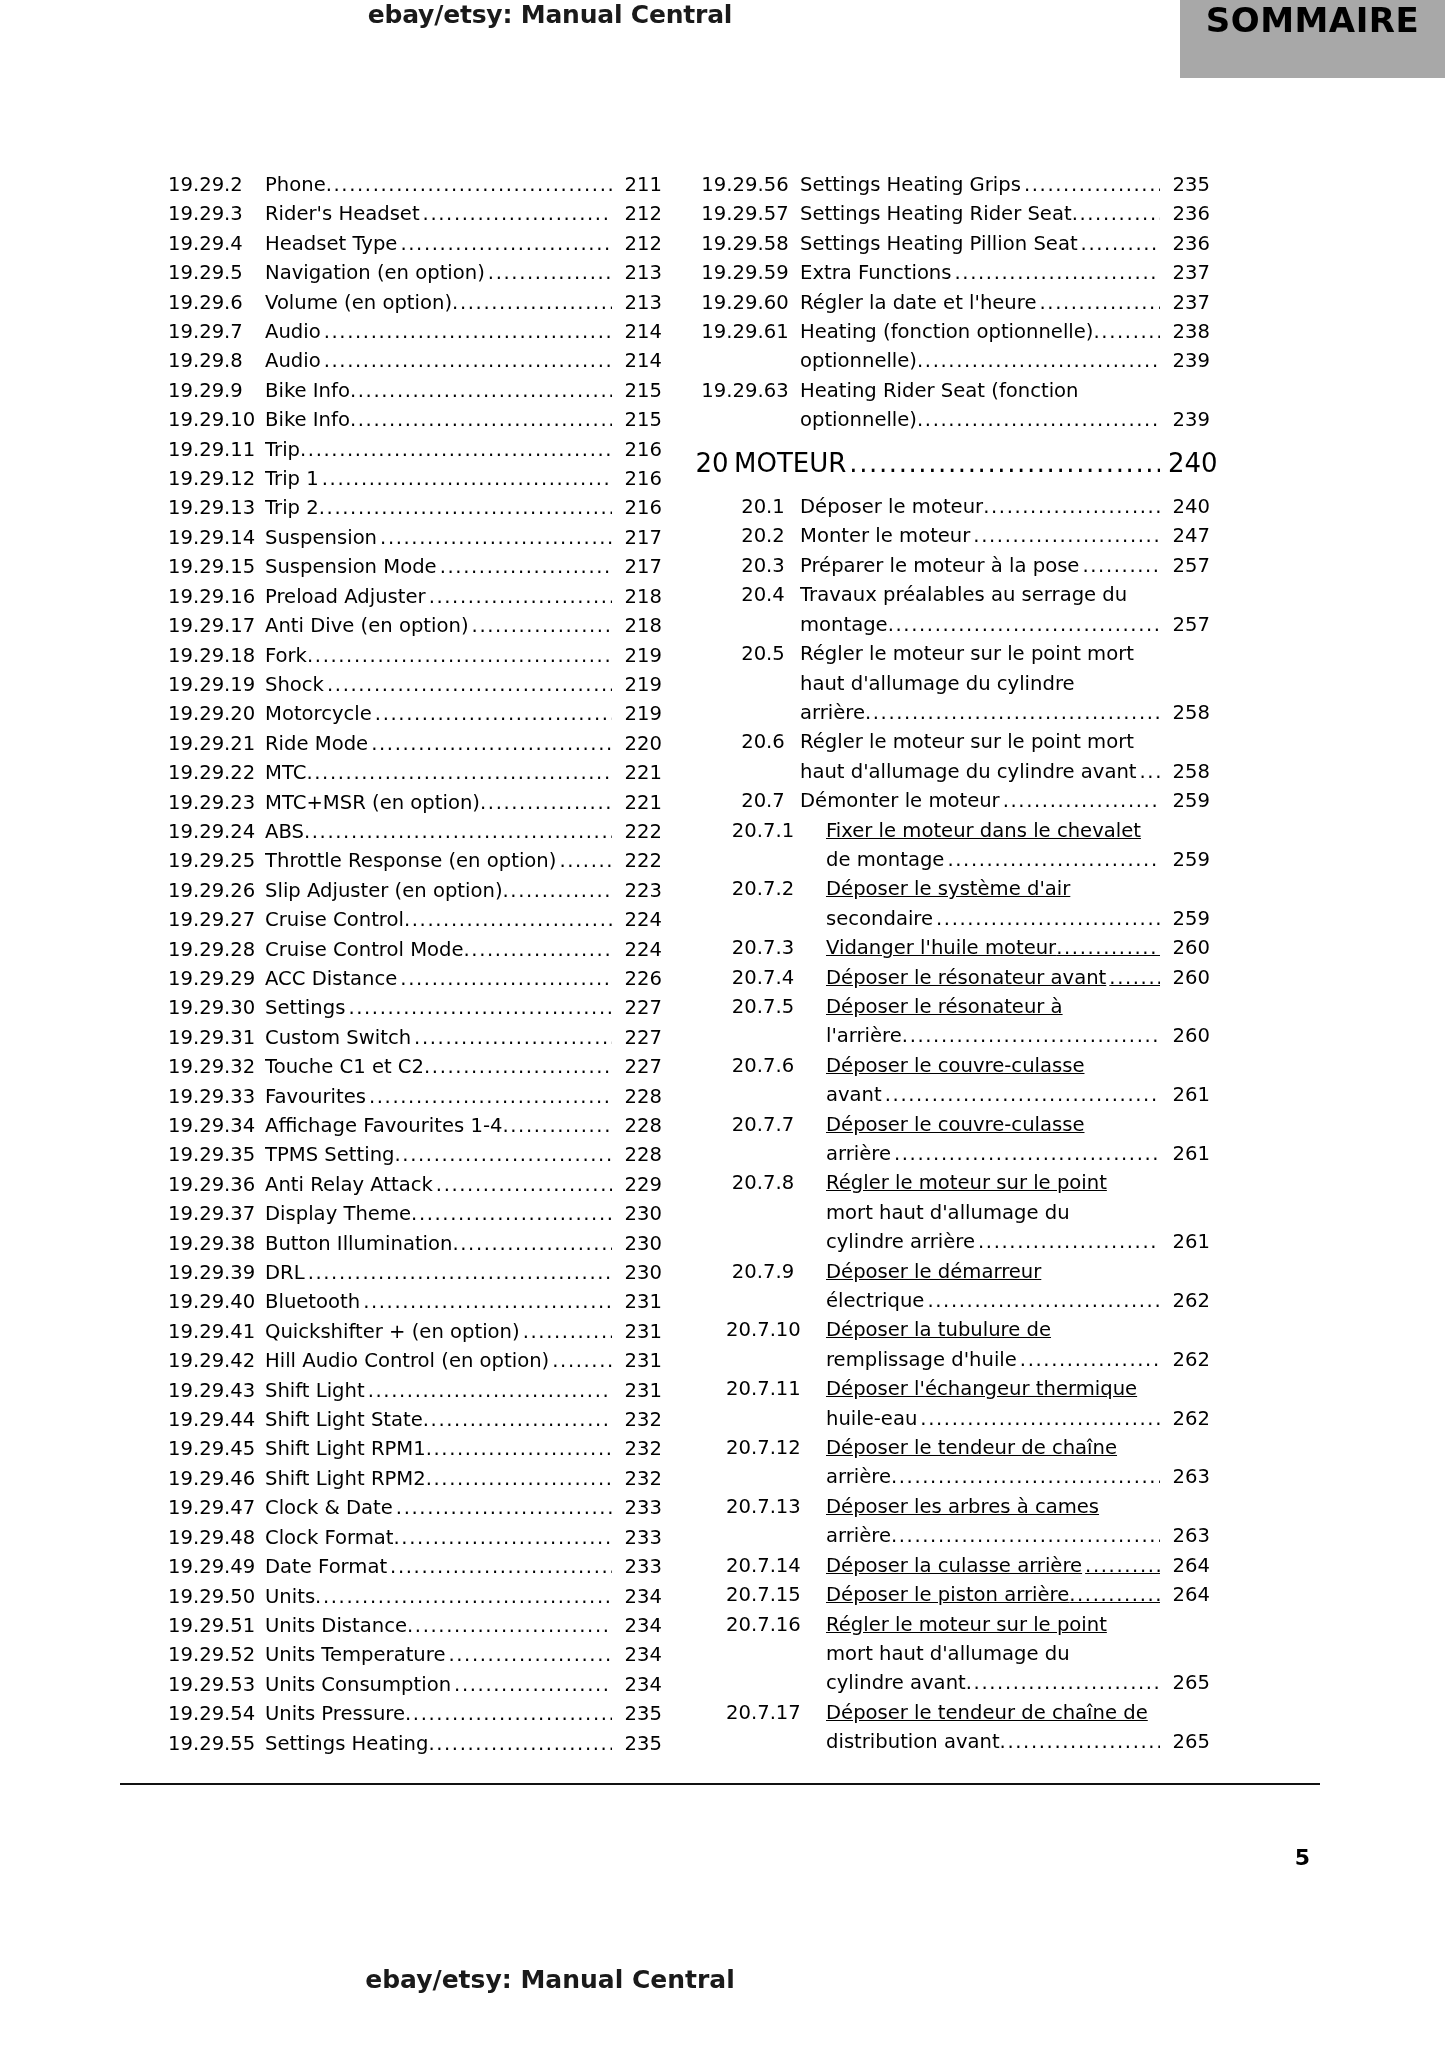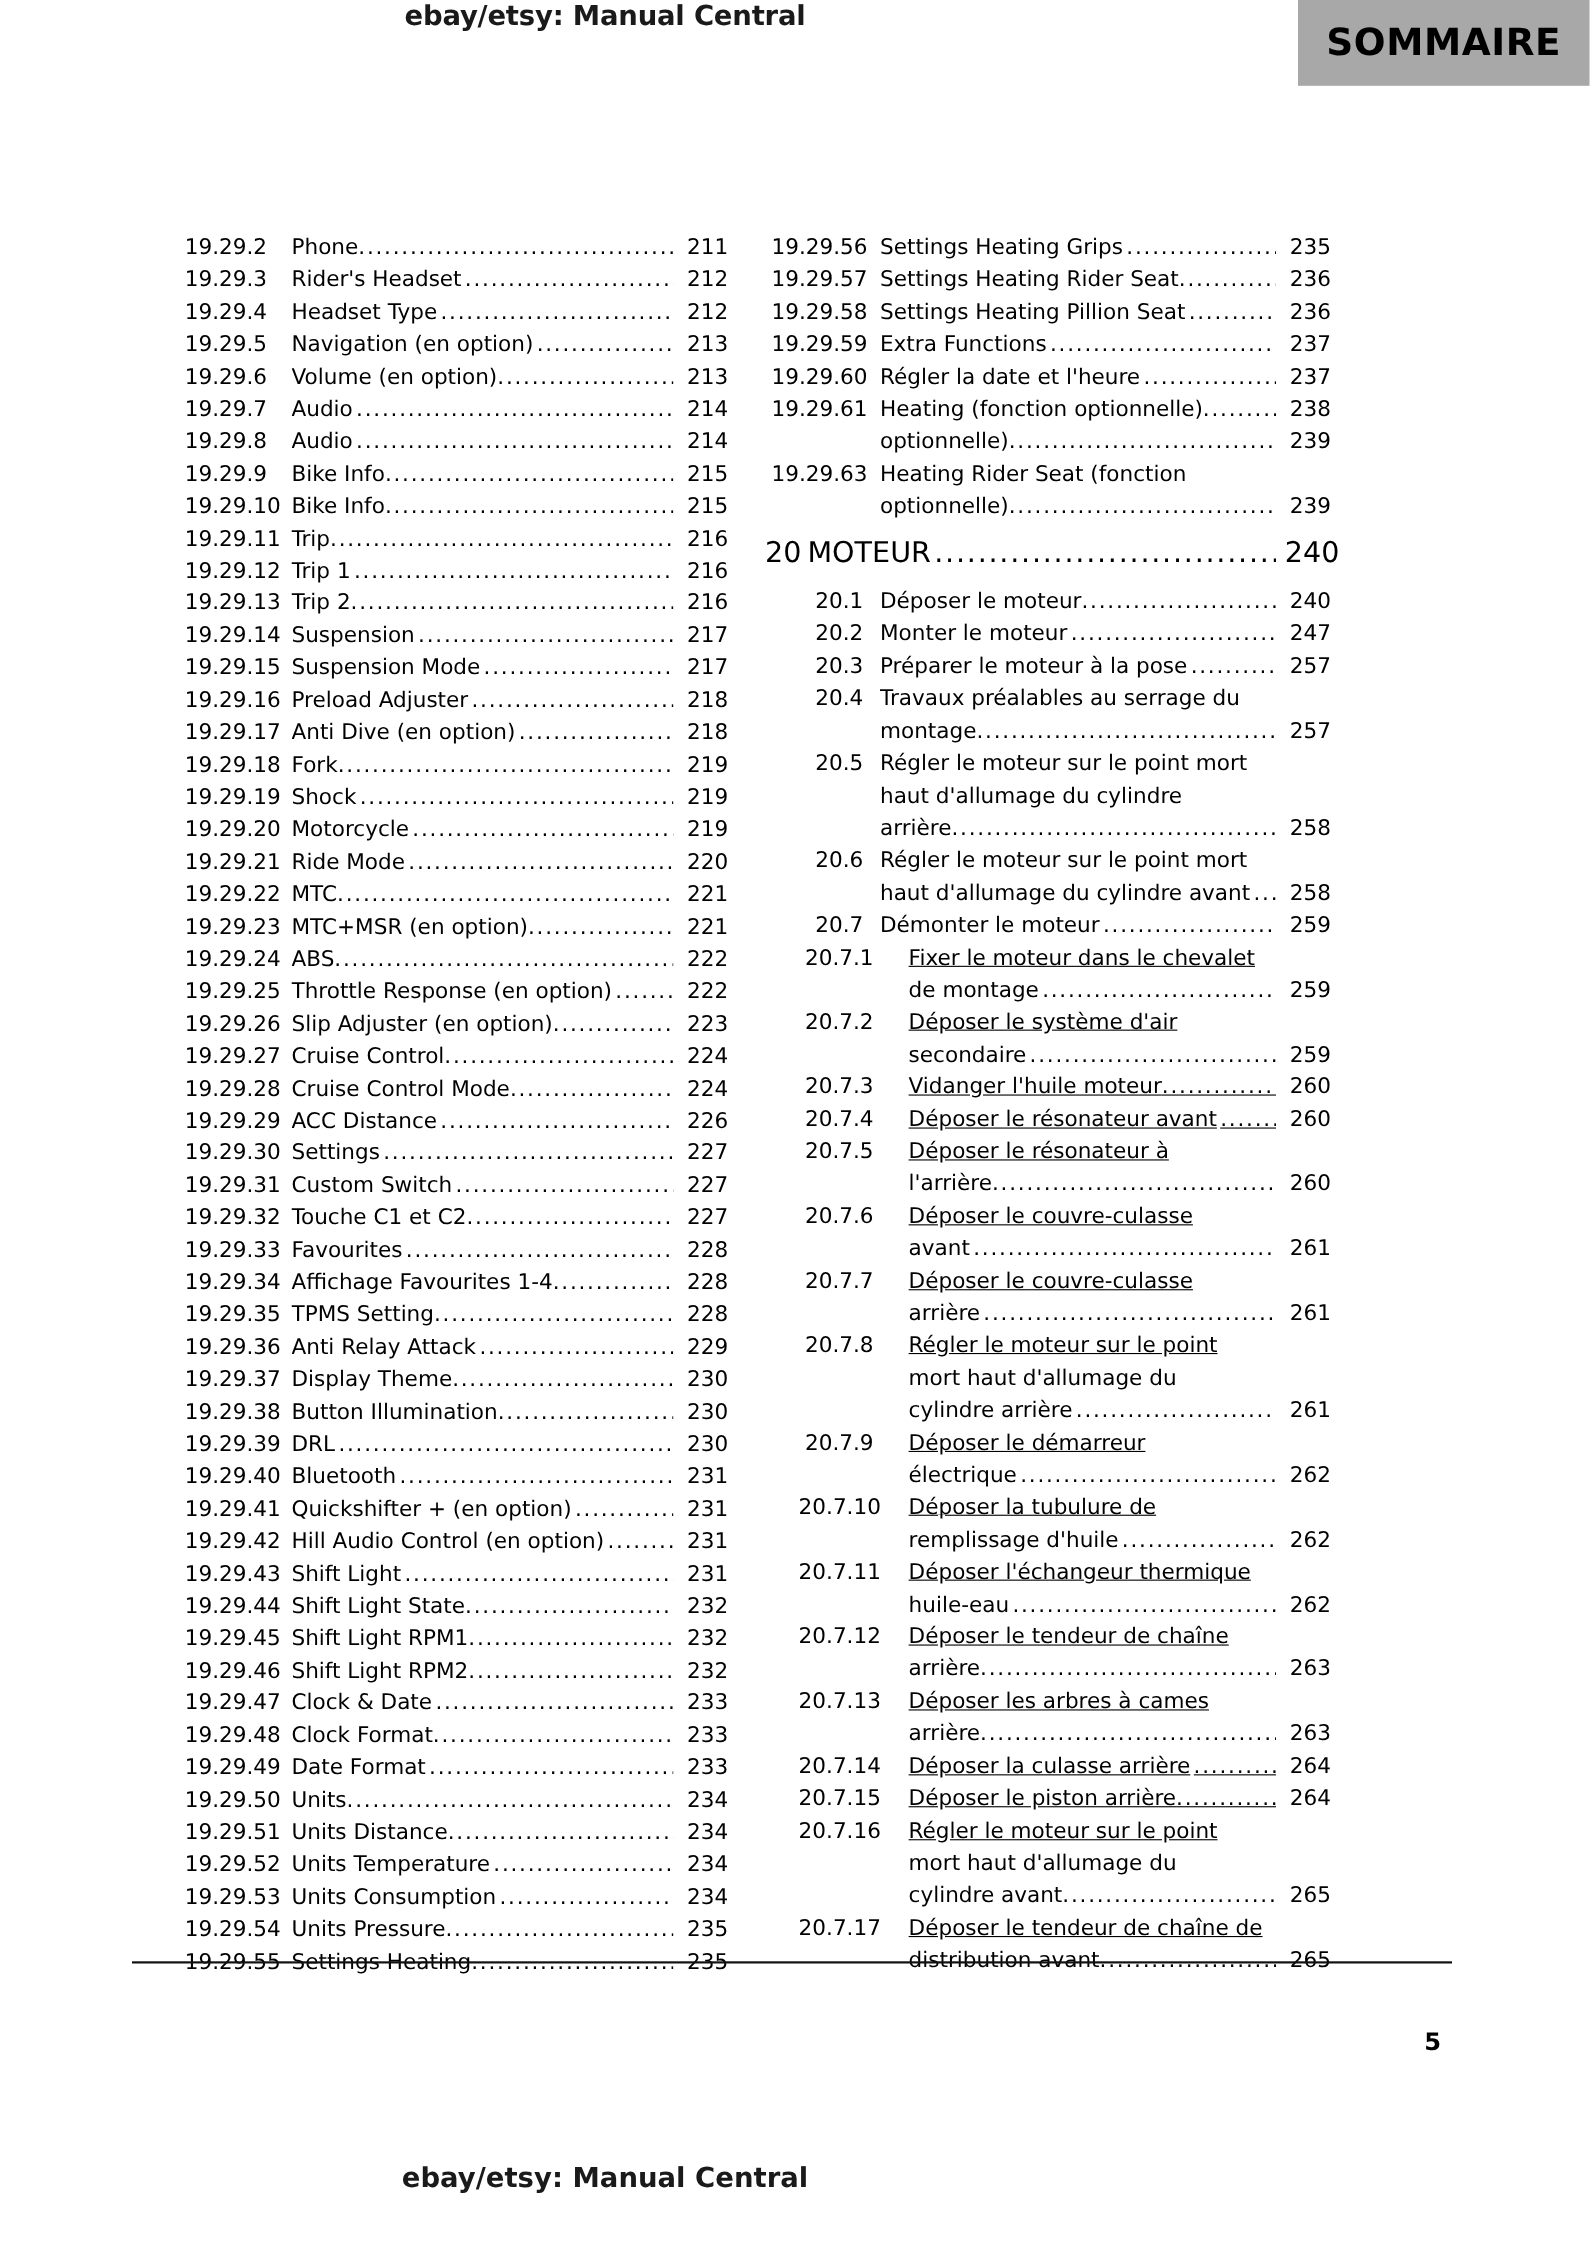--- a/index.html
+++ b/index.html
@@ -36,21 +36,21 @@
     font-family: "DejaVu Sans", "Liberation Sans", sans-serif;
   }
   .sommaire-tab {
     position: absolute;
     top: 0;
     left: 1180px;
     width: 265px;
     height: 78px;
     background: #a8a8a8;
     display: flex;
-    align-items: center;
+    align-items: flex-start;
     justify-content: center;
   }
   .sommaire-tab span {
     font-size: 34px;
     font-weight: 800;
     letter-spacing: 0.5px;
     color: #000;
   }
 
   
@@ -60,21 +60,20 @@
     left: 0;
     width: 1445px;
   }
   .columns {
     position: relative;
     width: 1445px;
   }
   .col {
     position: absolute;
     top: 0;
-    margin-top: 40px;
   }
   .col-left  { left: 168px;  width: 494px; }
   .col-right { left: 690px;  width: 520px; }
 
   .entry {
     display: flex;
     align-items: baseline;
     font-size: 19.6px;
     line-height: 29.4px;
     white-space: nowrap;

